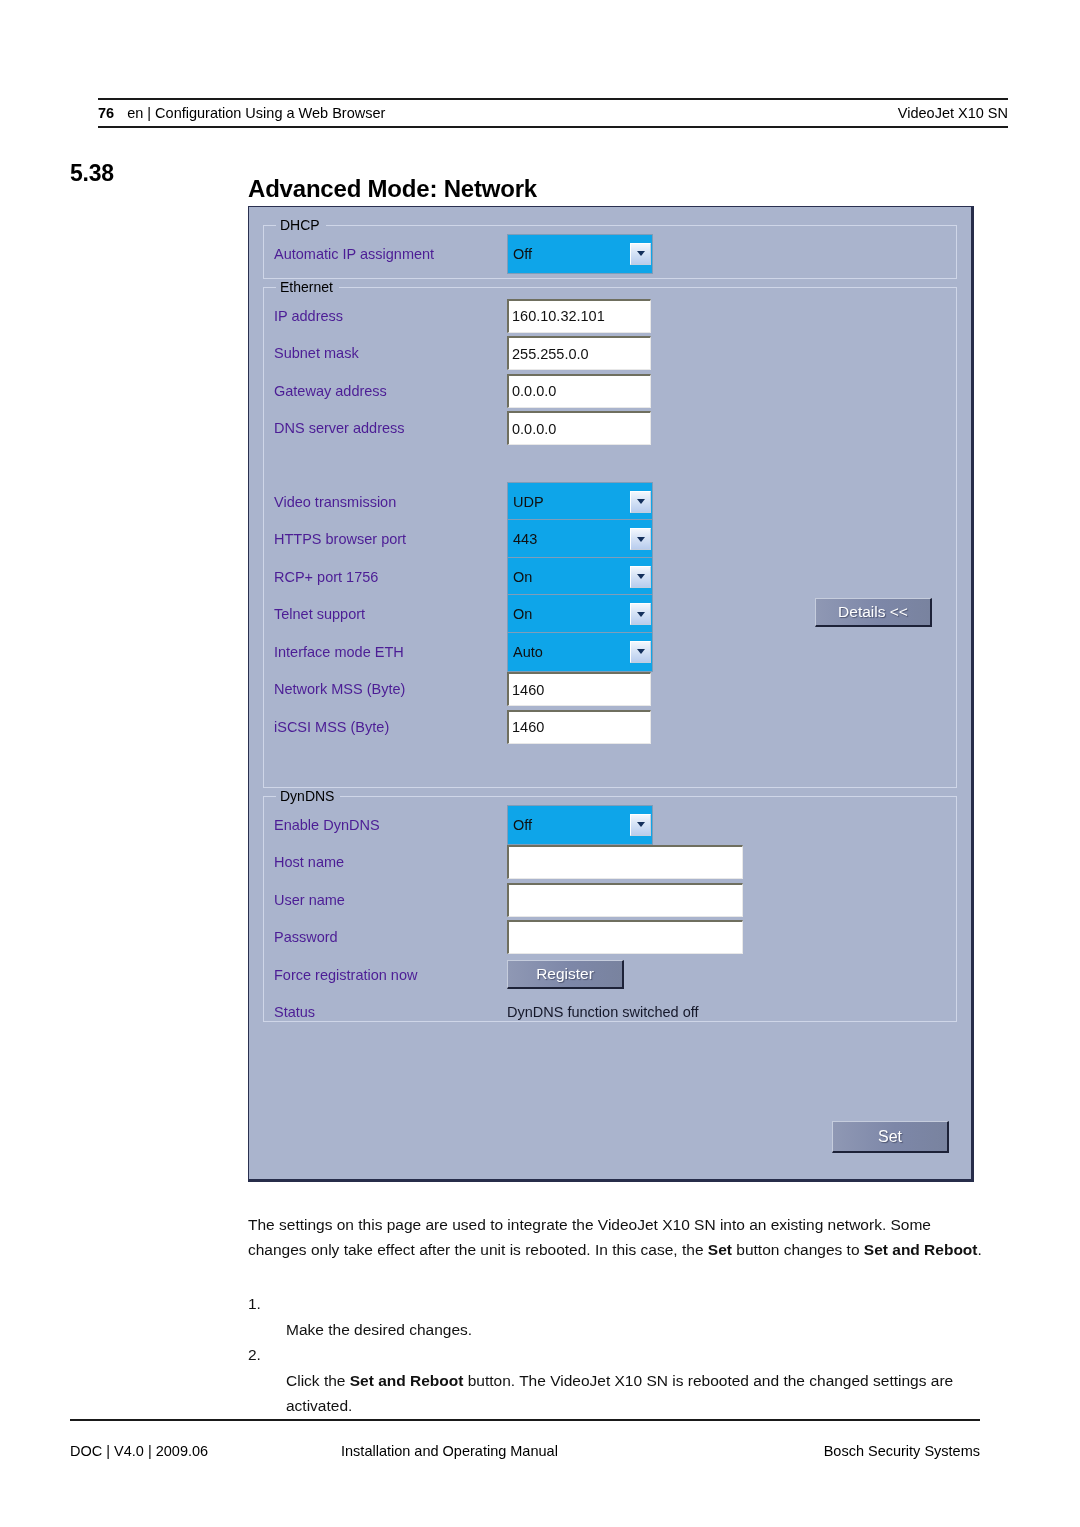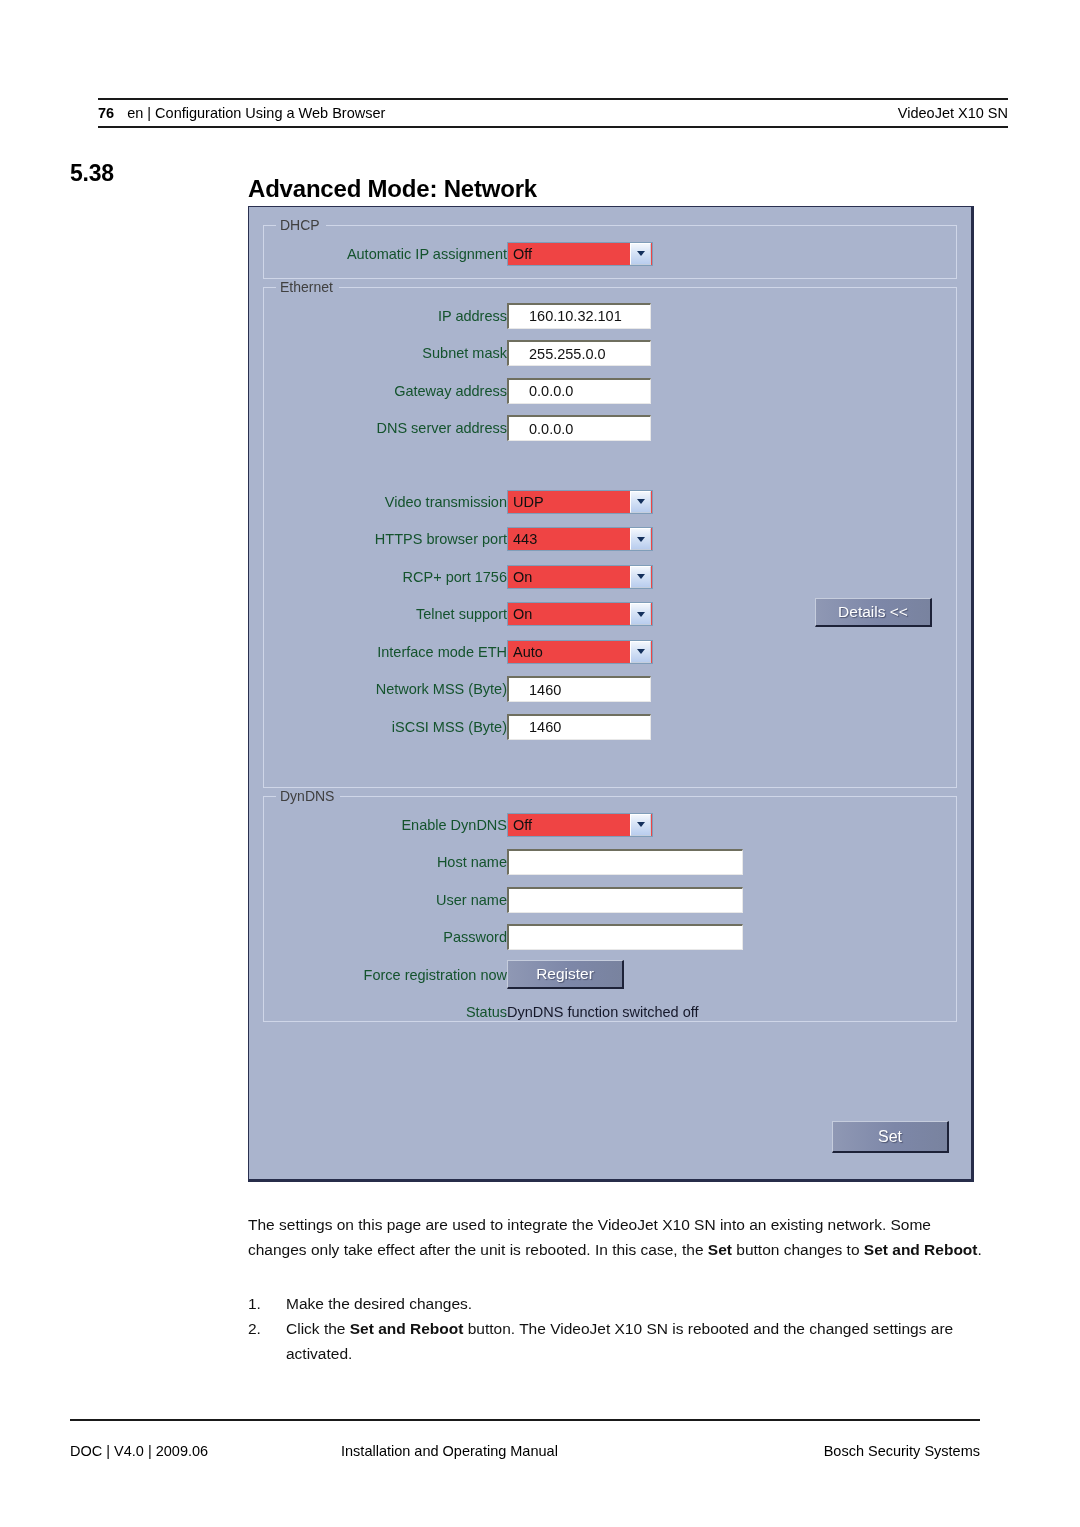--- a/index.html
+++ b/index.html
@@ -98,70 +98,69 @@
   
   fieldset.group {
     border: 1px solid #cfd6e8;
     border-top: 1px solid #cfd6e8;
     margin: 0 0 0 0;
     padding: 2px 10px 10px 10px;
     box-sizing: border-box;
   }
   fieldset.group > legend {
     font-size: 14px;
-    color: #404040;
+    color: #000000;
     padding: 0 6px 0 4px;
     margin-left: 2px;
   }
   .grp-dhcp { height: 62px; }
   .grp-ethernet { margin-top: 8px; height: 509px; }
   .grp-dyndns { margin-top: 8px; height: 234px; }
 
   
   .row {
     display: flex;
     align-items: center;
     height: 37.5px;
   }
   .row .label {
     width: 233px;
     font-size: 14.5px;
-    color: #14532d;
+    color: #4c1d95;
     flex: 0 0 auto;
-    text-align: right;
   }
   .row .field { flex: 0 0 auto; }
   .row .static-val {
     font-size: 14.5px;
     color: #15182a;
   }
 
   
   .textbox {
     width: 144px;
-    height: 26px;
+    height: 34px;
     background: #ffffff;
     border-top: 2px solid #6f6f5f;
     border-left: 2px solid #6f6f5f;
     border-right: 1px solid #e8e8e8;
     border-bottom: 1px solid #e8e8e8;
     box-sizing: border-box;
     font-size: 14.5px;
     font-family: "Liberation Sans", sans-serif;
     color: #101010;
-    padding: 0 20px;
+    padding: 0 3px;
     line-height: 22px;
     outline: none;
   }
   .textbox.wide { width: 236px; }
 
   .dropdown {
     width: 146px;
-    height: 24px;
-    background: #ef4444;
+    height: 40px;
+    background: #0ea5e9;
     border: 1px solid #7f9db9;
     box-sizing: border-box;
     position: relative;
     display: flex;
     align-items: center;
   }
   .dropdown .dd-text {
     font-size: 14.5px;
     color: #101010;
     padding-left: 5px;
@@ -250,21 +249,21 @@
     color: #111111;
   }
   .oitem {
     display: flex;
     margin-bottom: 0;
   }
   .oitem .num {
     width: 38px;
     flex: 0 0 auto;
   }
-  .oitem .txt { flex: 1 1 auto; }
+  .oitem .txt { flex: 1 1 auto; margin-top: 26px; }
 
   
   .page-footer {
     position: absolute;
     left: 70px;
     top: 1419px;
     width: 910px;
     border-top: 2px solid #1a1a1a;
     padding-top: 22px;
     display: flex;

